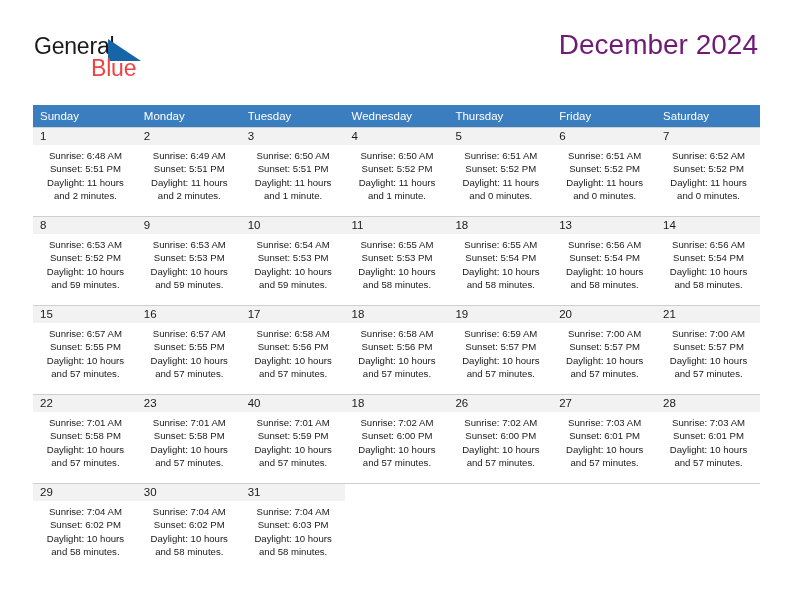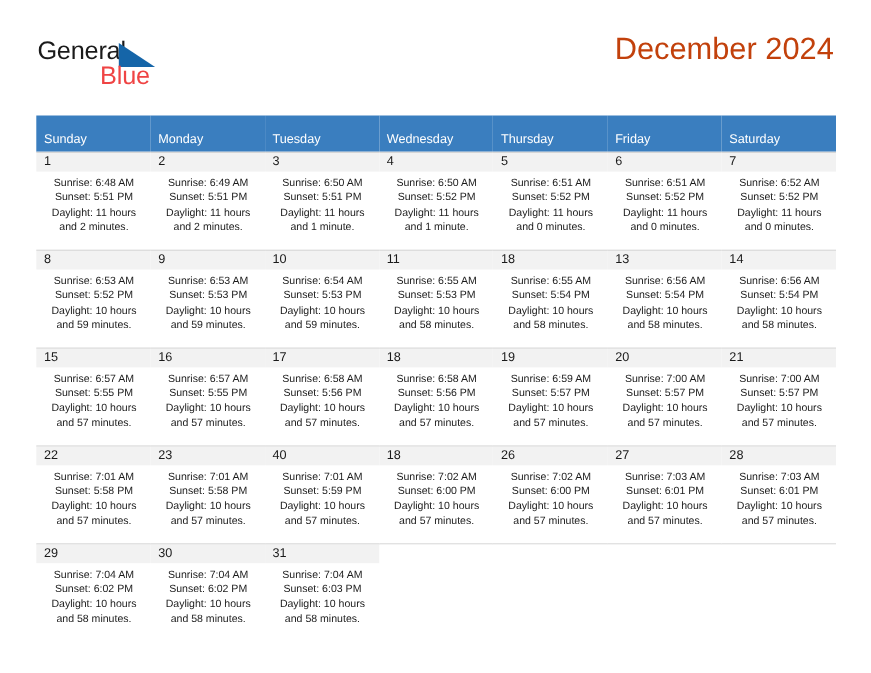--- a/index.html
+++ b/index.html
@@ -65,21 +65,21 @@
   }
 
   .title-block {
     position: absolute;
     right: 34px;
     top: 28px;
     text-align: right;
   }
   .cal-title {
     font-size: 28px;
-    color: #c2410c;
+    color: #701a75;
     line-height: 34px;
     white-space: nowrap;
   }
   .cal-subtitle {
     font-size: 14.5px;
     color: #1a1a1a;
     line-height: 20px;
     margin-top: 5px;
     white-space: nowrap;
   }
@@ -92,21 +92,21 @@
     width: 727px;
     border-collapse: collapse;
     table-layout: fixed;
   }
   .calendar th {
     background: #3a7ebf;
     color: #ffffff;
     font-size: 11.5px;
     font-weight: normal;
     text-align: left;
-    padding: 16px 0 5px 7px;
+    padding: 5px 0 5px 7px;
     border: none;
     height: 11px;
   }
   .calendar td {
     vertical-align: top;
     padding: 0;
     border: none;
     width: 103.85px;
     height: 89px;
     background: #ffffff;

